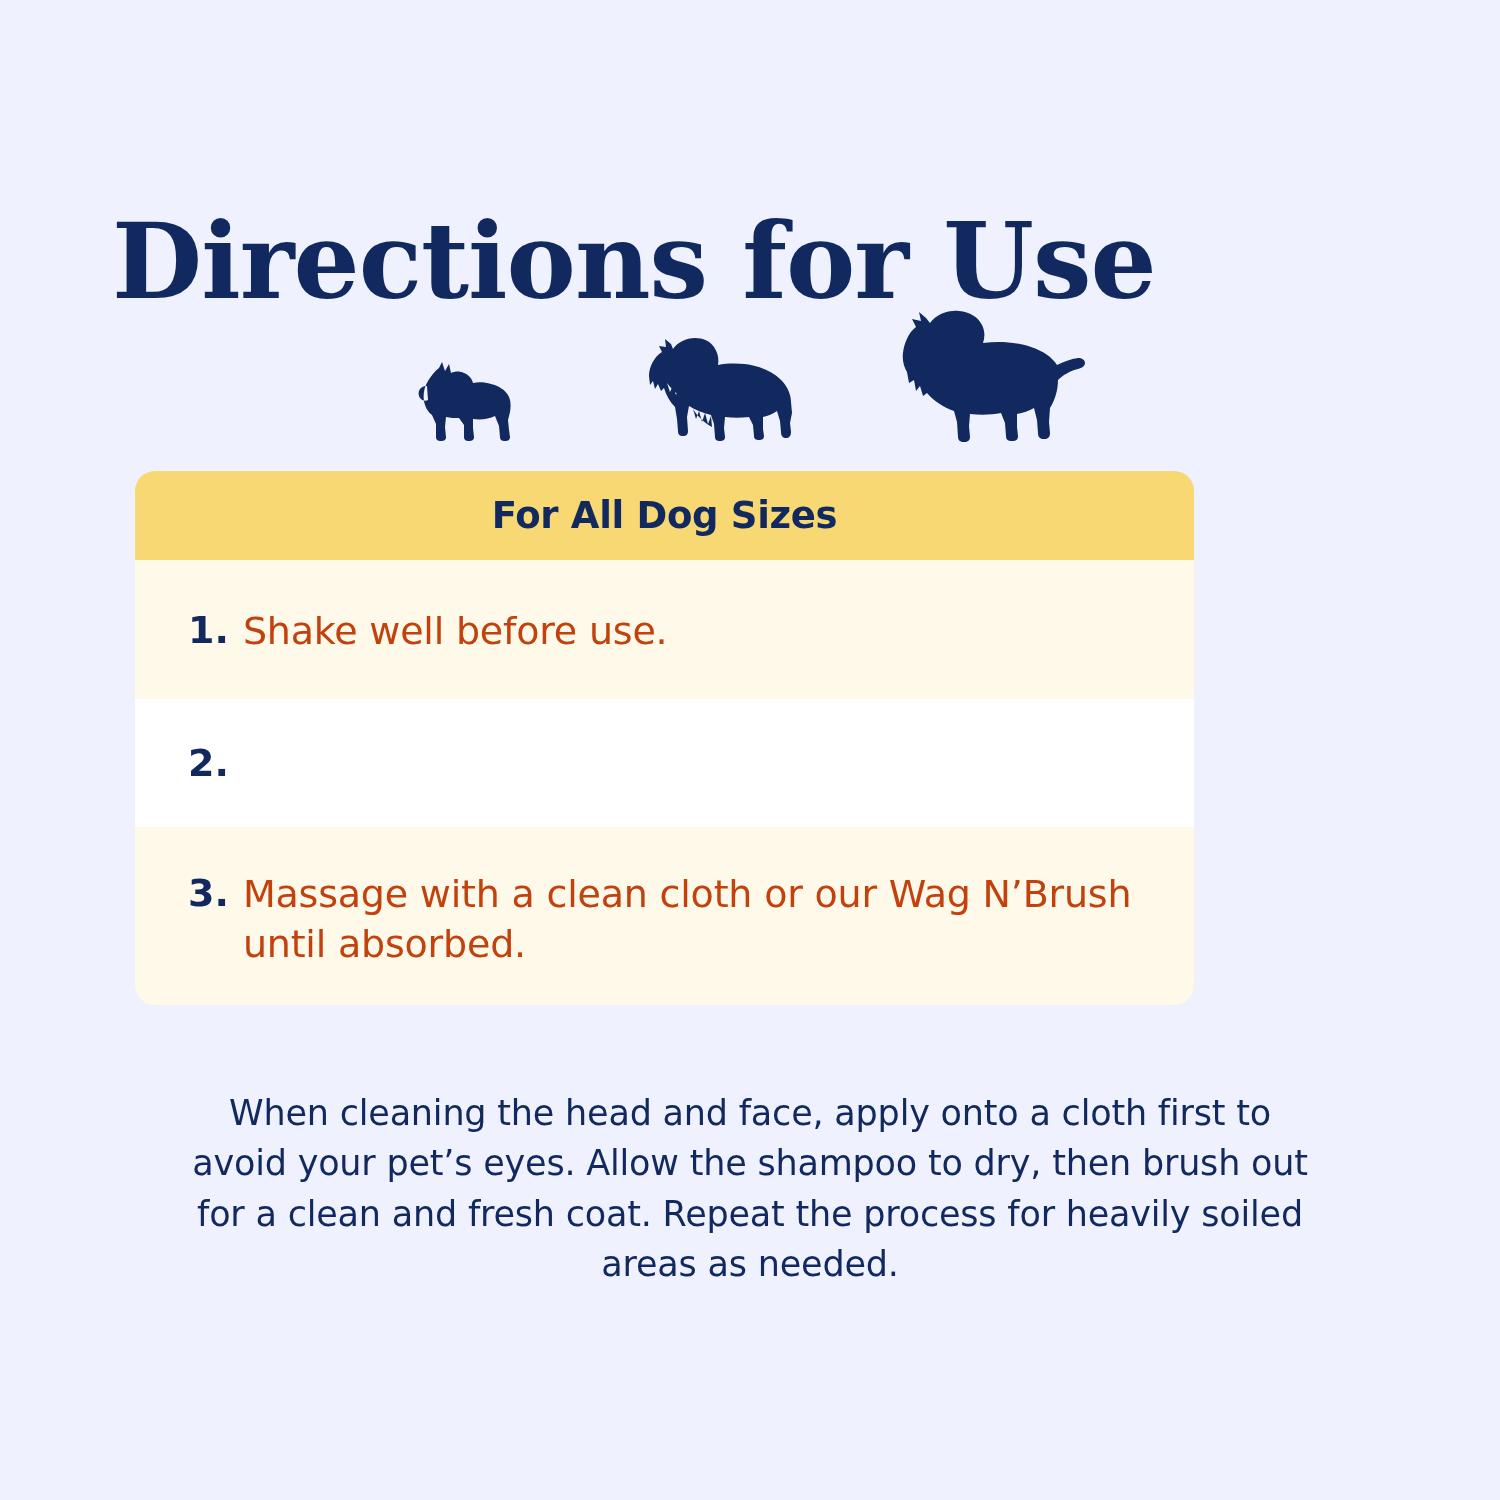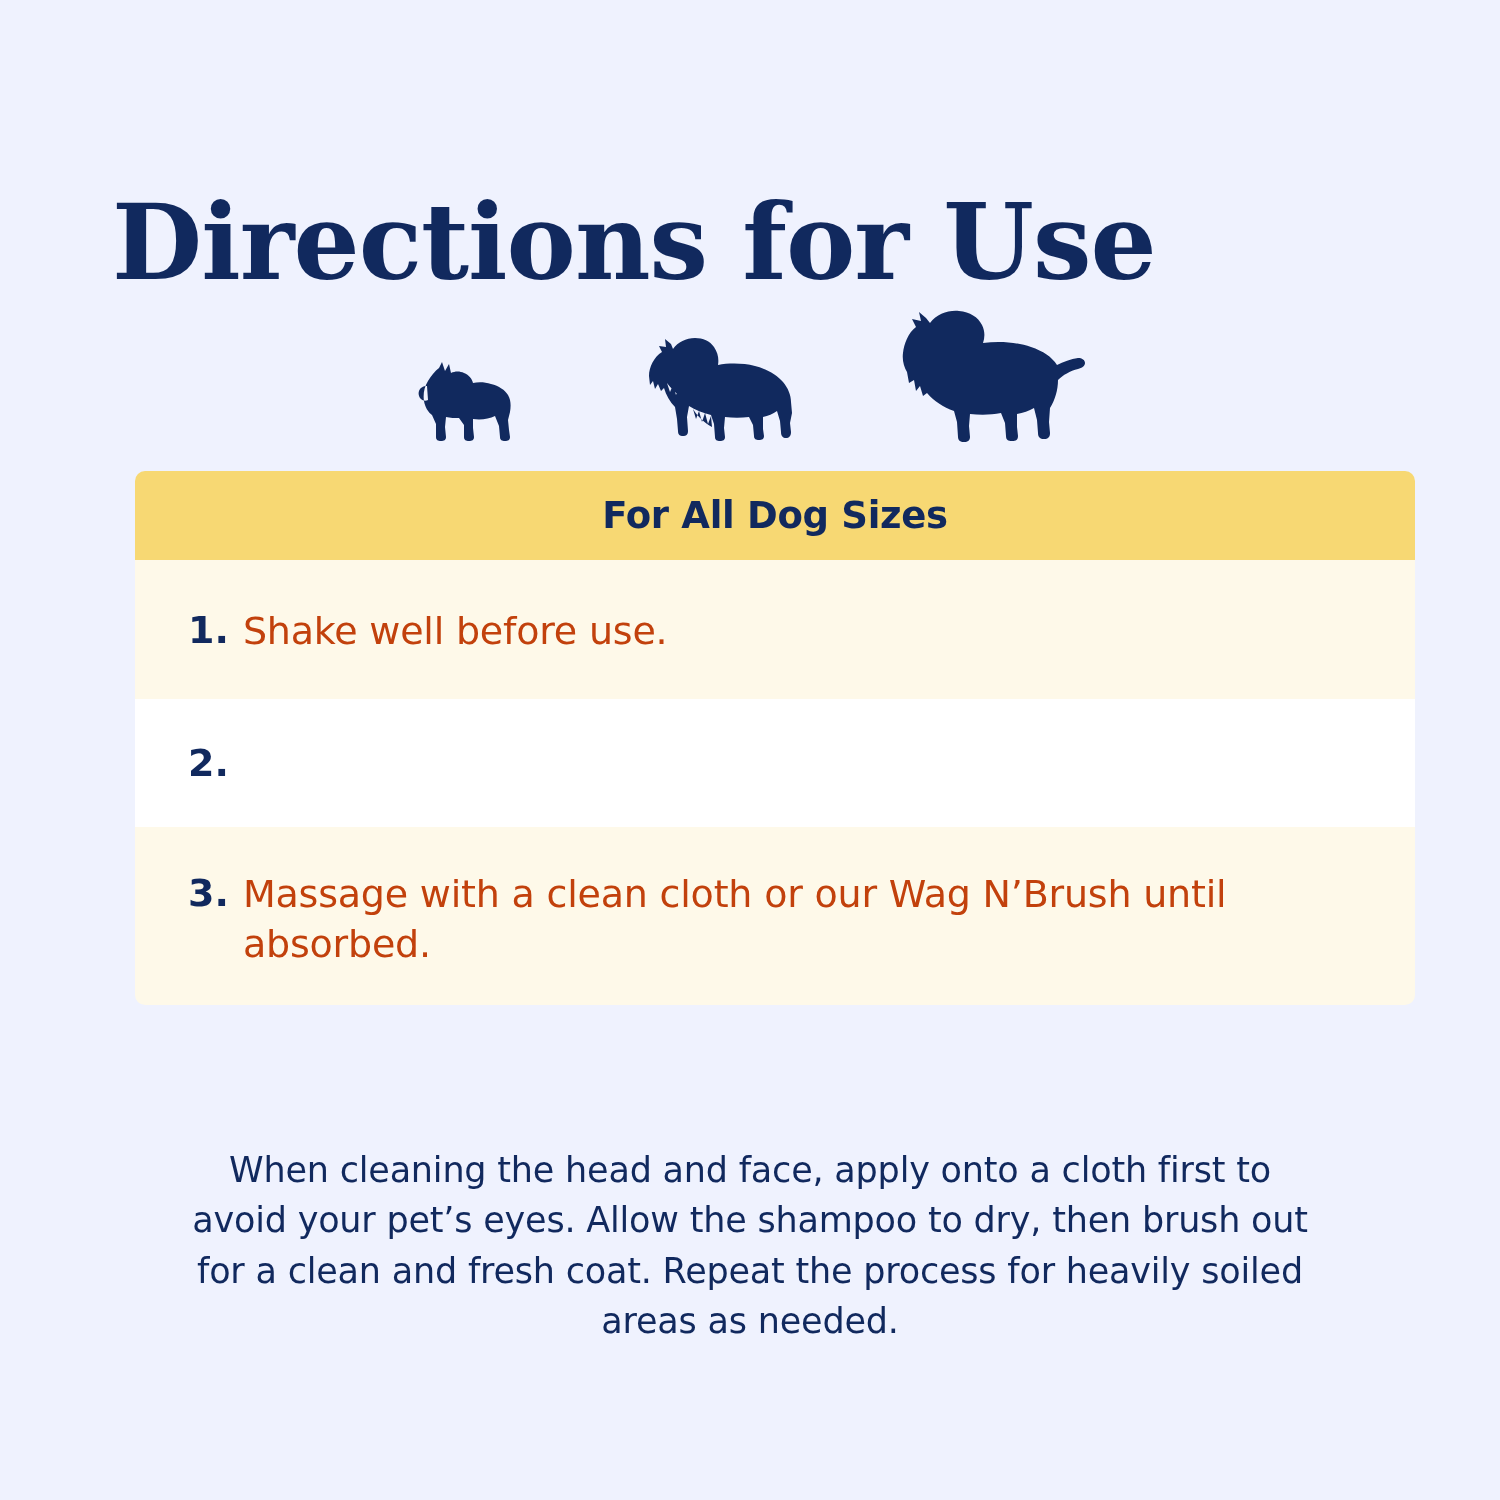--- a/index.html
+++ b/index.html
@@ -18,21 +18,21 @@
     position: relative;
     width: 1500px;
     height: 1500px;
     background: #eff2fe;
   }
 
   
   .title {
     position: absolute;
     left: 112px;
-    top: 117px;
+    top: 136px;
     font-family: "DejaVu Serif", "Liberation Serif", serif;
     font-weight: 700;
     font-size: 104px;
     line-height: 1.08;
     letter-spacing: -1px;
     color: #11295e;
     white-space: nowrap;
   }
 
   
@@ -49,22 +49,22 @@
   }
   .dog--small { left: 415px; top: 62px; width: 100px; height: 80px; }
   .dog--medium { left: 645px; top: 35px; width: 148px; height: 107px; }
   .dog--large { left: 893px; top: 10px; width: 193px; height: 132px; }
 
   
   .card {
     position: absolute;
     left: 135px;
     top: 471px;
-    width: 1280px;
-    border-radius: 10px;
+    width: 1059px;
+    border-radius: 20px;
     overflow: hidden;
     box-sizing: border-box;
   }
 
   .card-header {
     background: #f7d873;
     height: 89px;
     display: flex;
     align-items: center;
     justify-content: center;
@@ -106,21 +106,21 @@
     color: #c2410c;
     line-height: 1.32;
     letter-spacing: -0.2px;
     max-width: 1060px;
   }
 
   
   .note {
     position: absolute;
     left: 190px;
-    top: 1110px;
+    top: 1053px;
     width: 1120px;
     text-align: center;
     font-family: "DejaVu Sans", sans-serif;
     font-weight: 400;
     font-size: 35px;
     line-height: 1.44;
     letter-spacing: -0.2px;
     color: #11295e;
   }
 </style>

